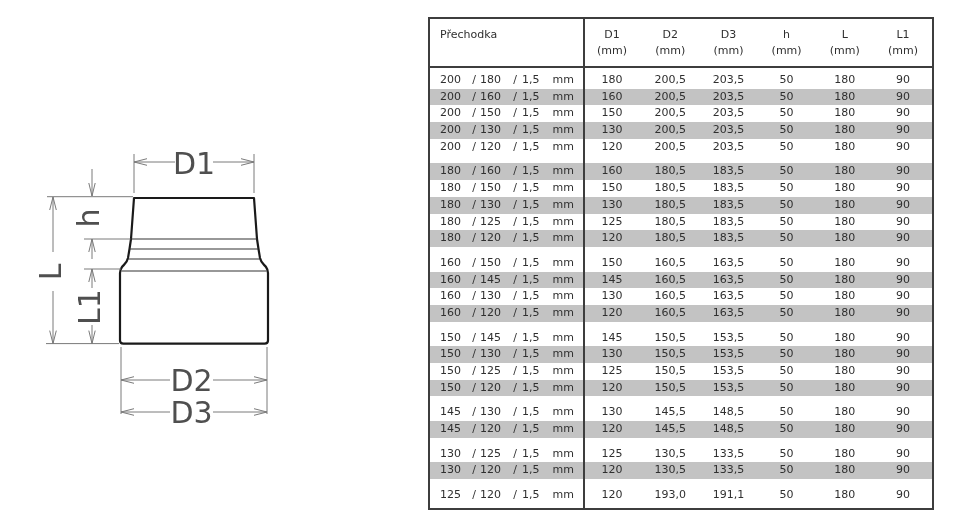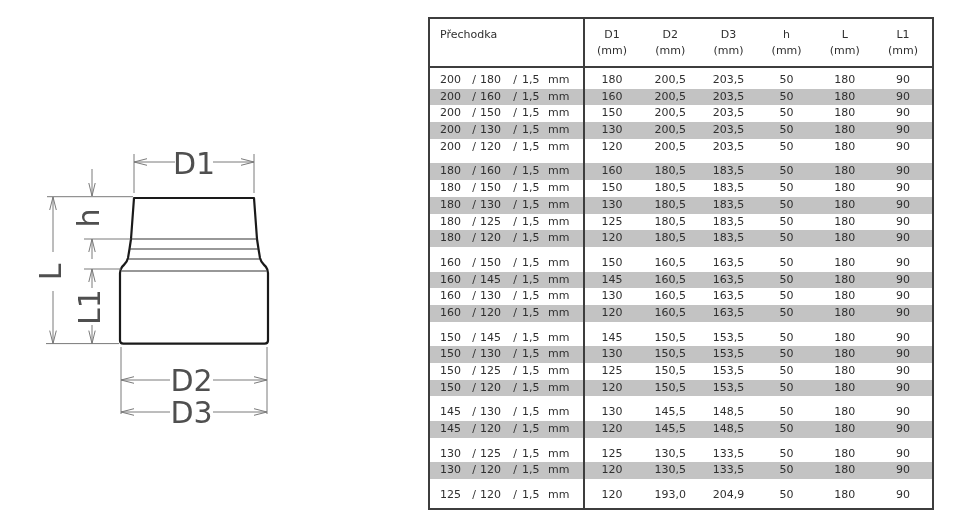--- a/index.html
+++ b/index.html
@@ -37,21 +37,21 @@
   .tbody{padding-top:4px;padding-bottom:4px;}
   .row{display:flex;height:16.7px;line-height:16.7px;}
   .row.shaded{background:var(--shade,#c3c3c3);}
   .gap{height:8px;}
   .c0{width:153px;box-sizing:border-box;padding-left:10px;display:flex;}
   .c0 .n1{width:28px;}
   .c0 .sep{width:12px;text-align:center;}
   .c0 .n2{width:28px;}
   .c0 .sep2{width:14px;text-align:center;}
   .c0 .t{width:26px;text-align:left;}
-  .c0 .mm{width:26px;text-align:left;}
+  .c0 .mm{width:26px;text-align:right;}
   .c{flex:1;text-align:center;}
 
   
   .outline{fill:#ffffff;stroke:#1a1a1a;stroke-width:2.2;stroke-linejoin:round;}
   .inner{stroke:#333333;stroke-width:1.1;fill:none;}
   .dim{stroke:#7a7a7a;stroke-width:1;fill:none;}
   .dimtext{fill:#4f4f4f;font-family:"DejaVu Sans","Liberation Sans",sans-serif;font-size:30px;}
 </style>
 </head>
 <body>
@@ -516,21 +516,21 @@
           <div class="c0">
             <span class="n1">125</span>
             <span class="sep">/</span>
             <span class="n2">120</span>
             <span class="sep2">/</span>
             <span class="t">1,5</span>
             <span class="mm">mm</span>
           </div>
           <div class="c">120</div>
           <div class="c">193,0</div>
-          <div class="c">204,9</div>
+          <div class="c">191,1</div>
           <div class="c">50</div>
           <div class="c">180</div>
           <div class="c">90</div>
         </div>
       </div>
     <div class="vline"></div>
   </div>
 </div>
 
 </body></html>

